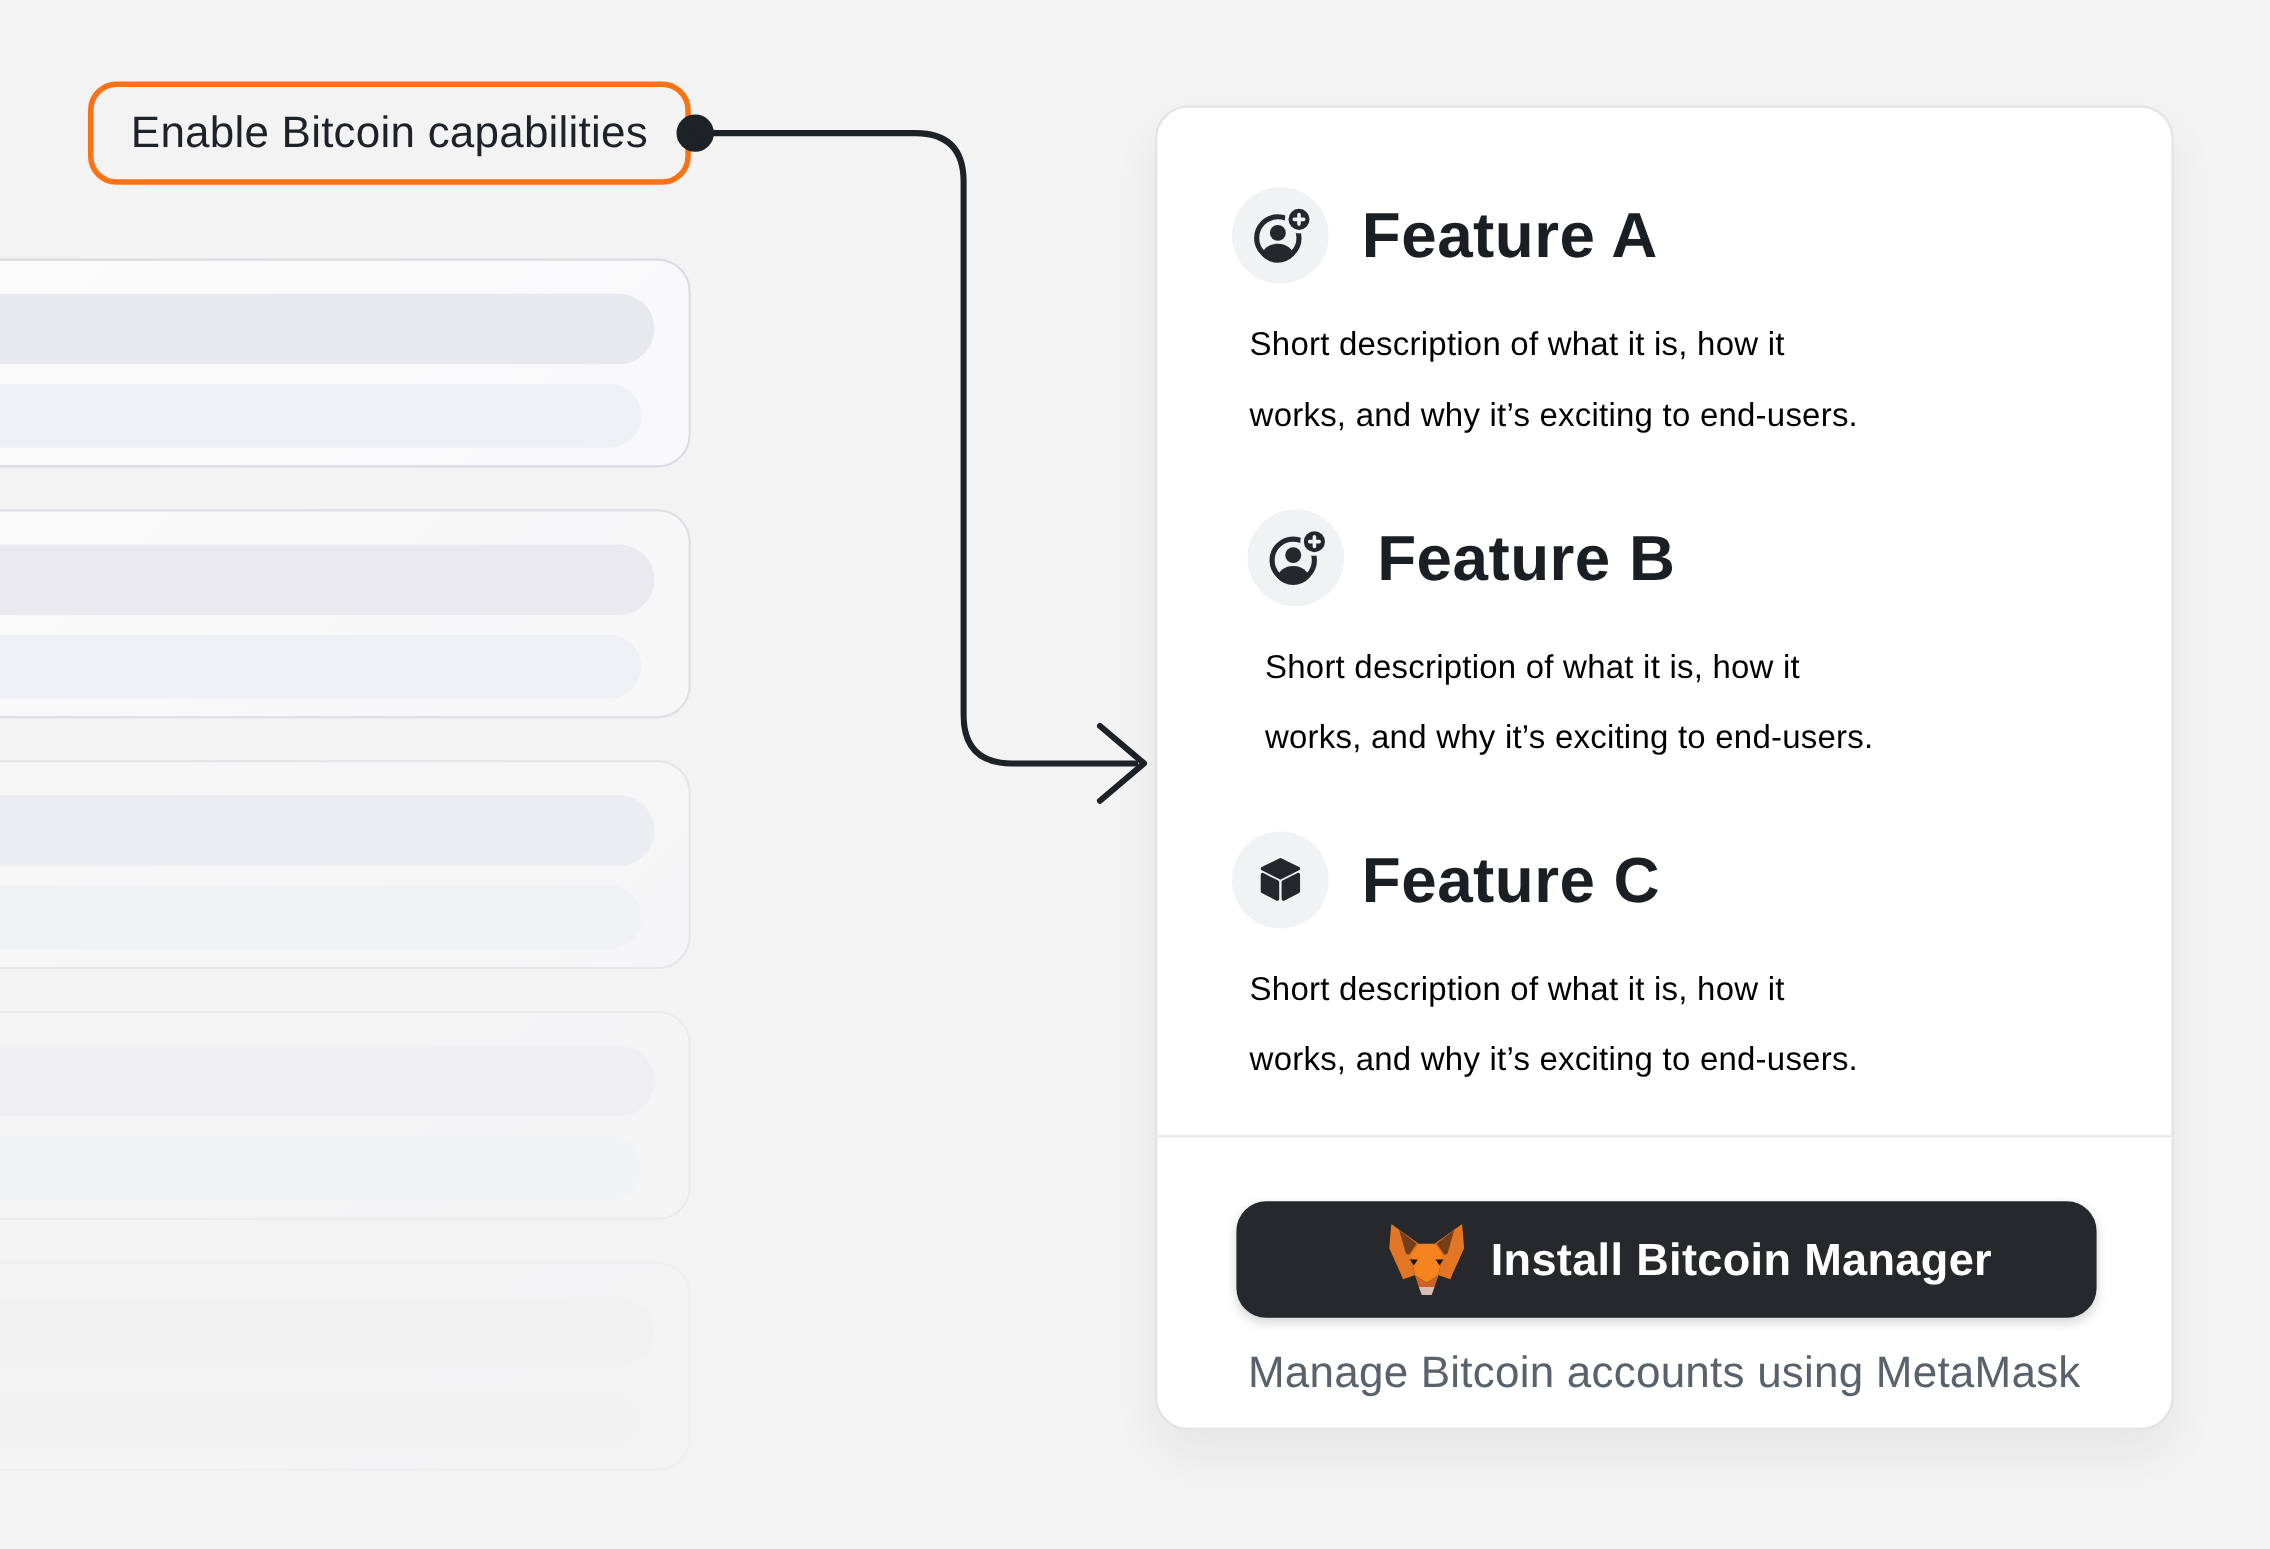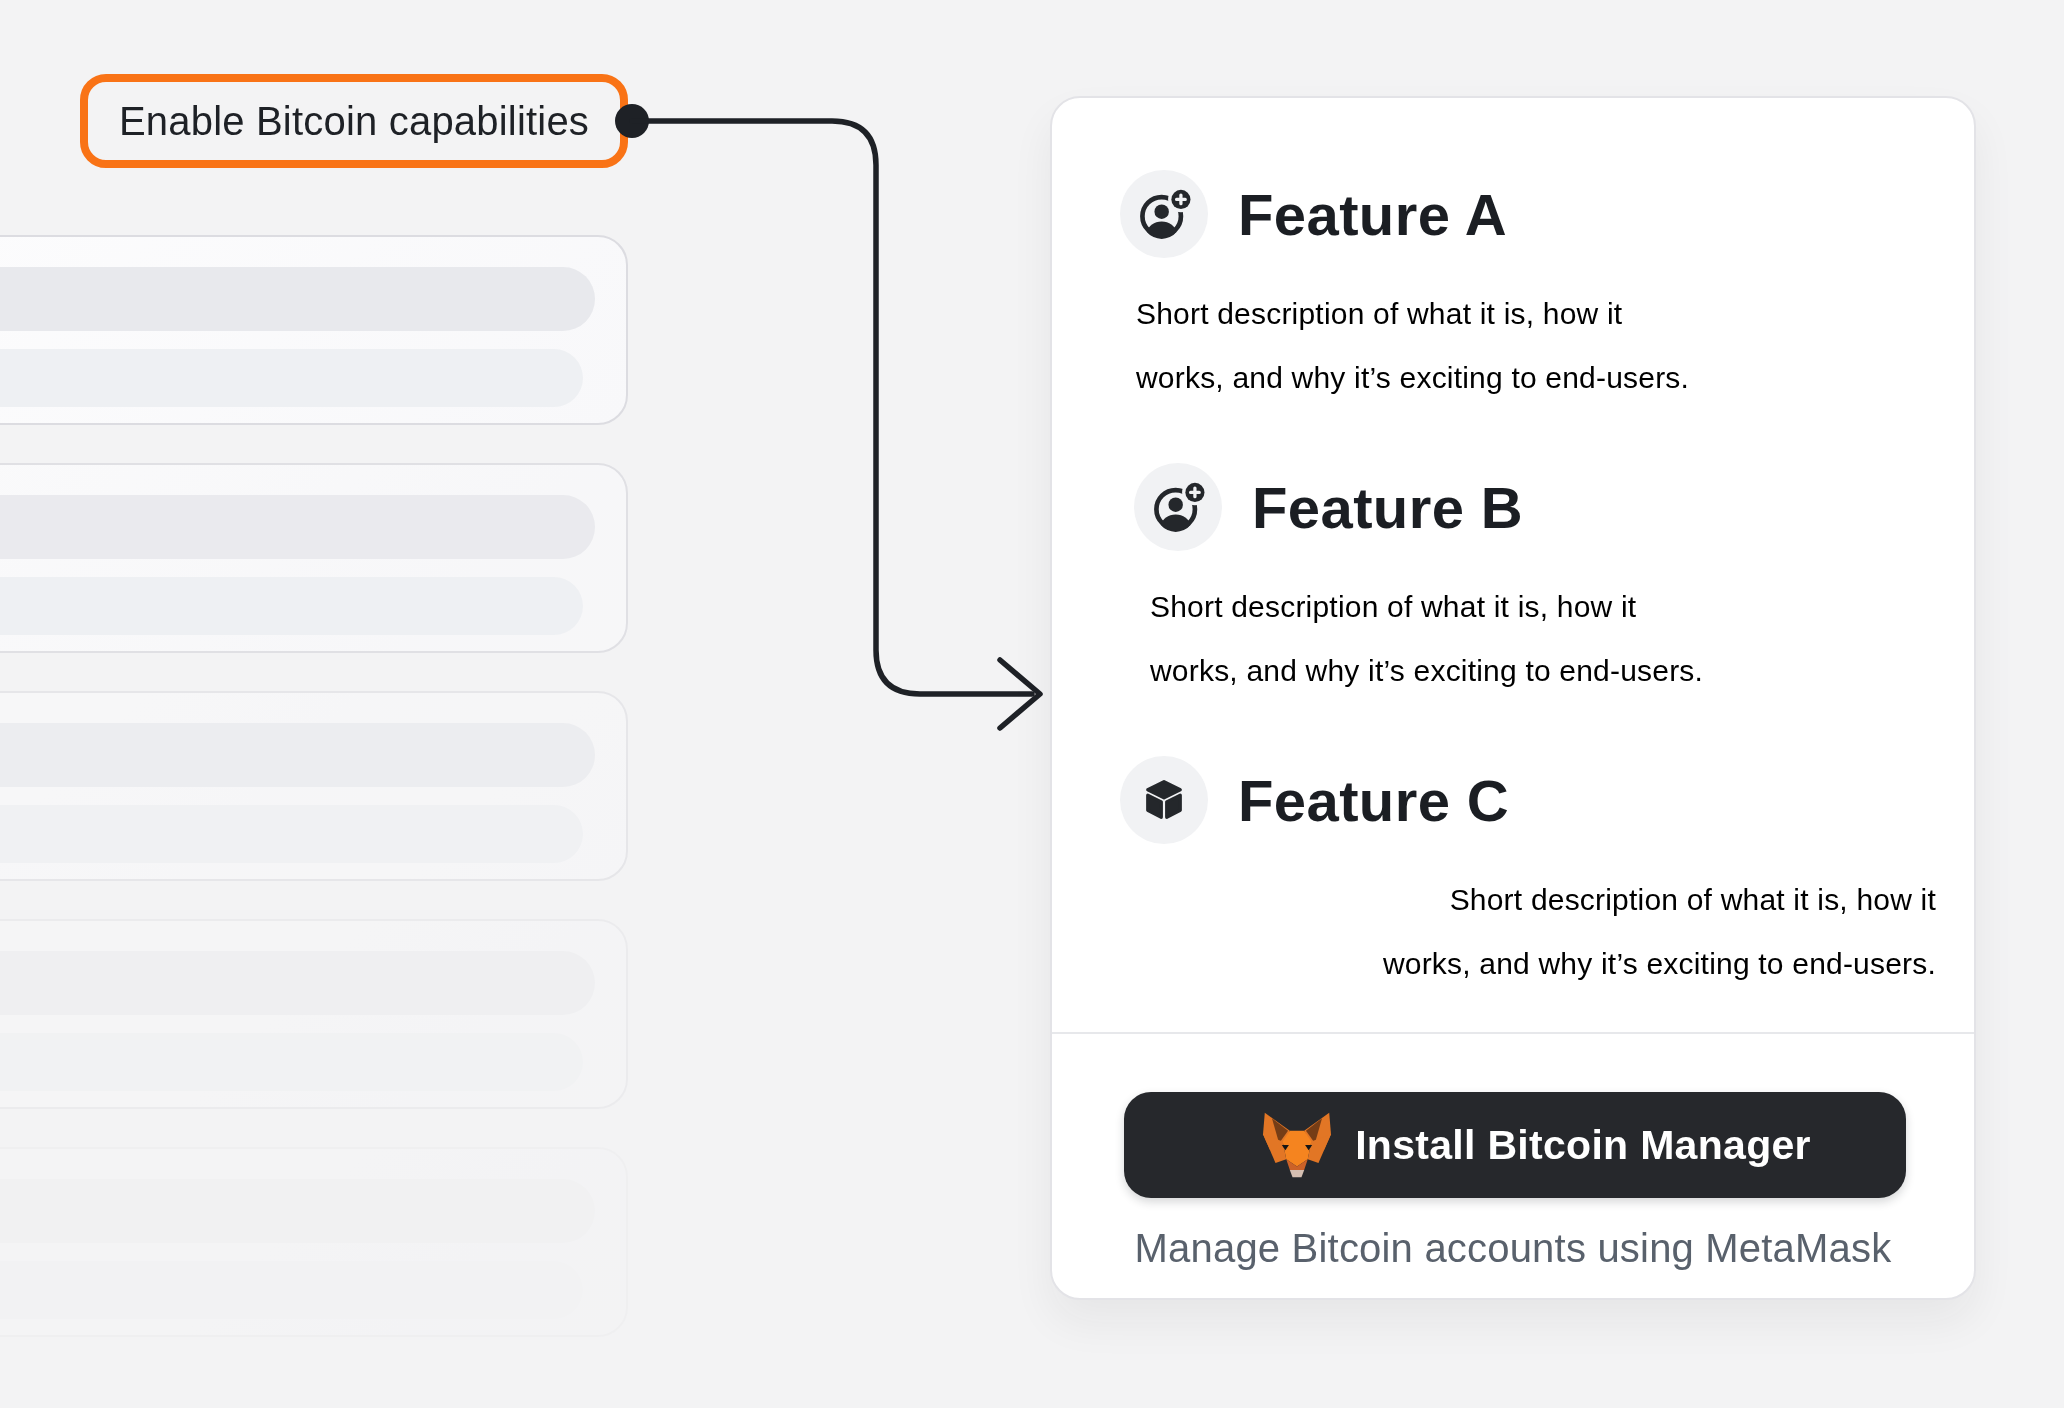--- a/index.html
+++ b/index.html
@@ -25,42 +25,42 @@
   .skel-card .bar2{left:20px;right:43px;top:112px;height:58px;background:#eef0f3;}
   .skel-1{top:235px;opacity:1;}
   .skel-2{top:463px;opacity:.8;}
   .skel-3{top:691px;opacity:.55;}
   .skel-4{top:919px;opacity:.32;}
   .skel-5{top:1147px;opacity:.16;}
 
   
   .callout{
     position:absolute;left:80px;top:74px;width:548px;height:94px;
-    border:8px solid #f97316;border-radius:26px;box-sizing:border-box;
+    border:5px solid #f97316;border-radius:26px;box-sizing:border-box;
     display:flex;align-items:center;justify-content:center;
     font-size:40px;font-weight:500;color:#1e2126;letter-spacing:.2px;
   }
 
   
   .connector{
     position:absolute;left:0;top:0;width:2064px;height:1408px;
     pointer-events:none;
   }
 
   
   .panel{
     position:absolute;left:1050px;top:96px;width:926px;height:1204px;
     background:#ffffff;border:2px solid #e3e3e7;border-radius:30px;
     box-sizing:border-box;
     box-shadow:0 22px 44px rgba(30,33,38,.06);
   }
   .feature{position:absolute;left:0;width:100%;height:293px;}
   .feat-a{top:72px;}
   .feat-b{top:365px;margin-left:14px;}
-  .feat-c{top:658px;text-align:right;}
+  .feat-c{top:658px;}
   .icon-circle{
     position:absolute;left:68px;top:0;width:88px;height:88px;border-radius:50%;
     background:#f1f2f4;display:flex;align-items:center;justify-content:center;
   }
   .feature-title{
     position:absolute;left:186px;top:0;height:88px;
     display:flex;align-items:center;
     font-size:58px;font-weight:800;color:#1b1e23;letter-spacing:.4px;
   }
   .feature-desc{

